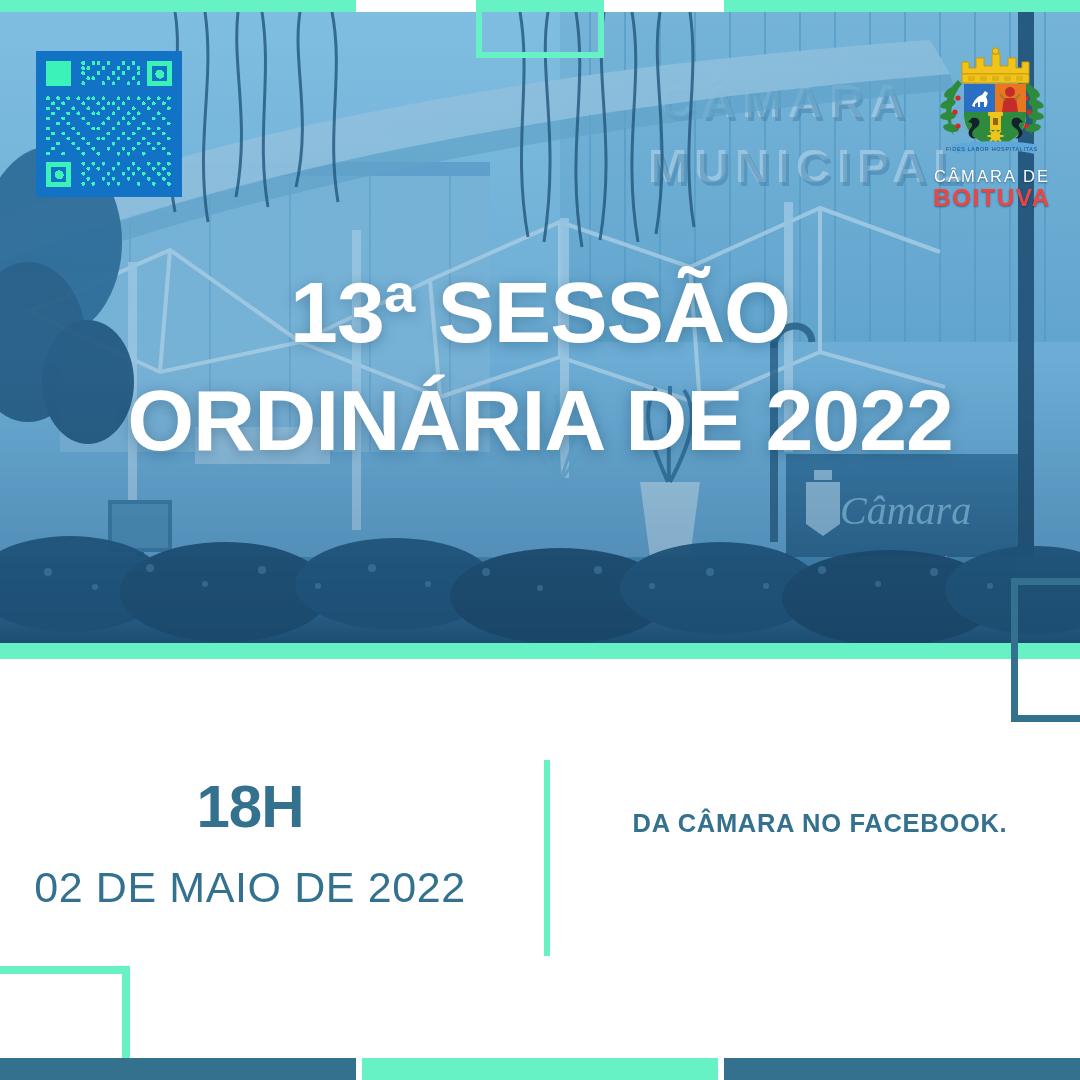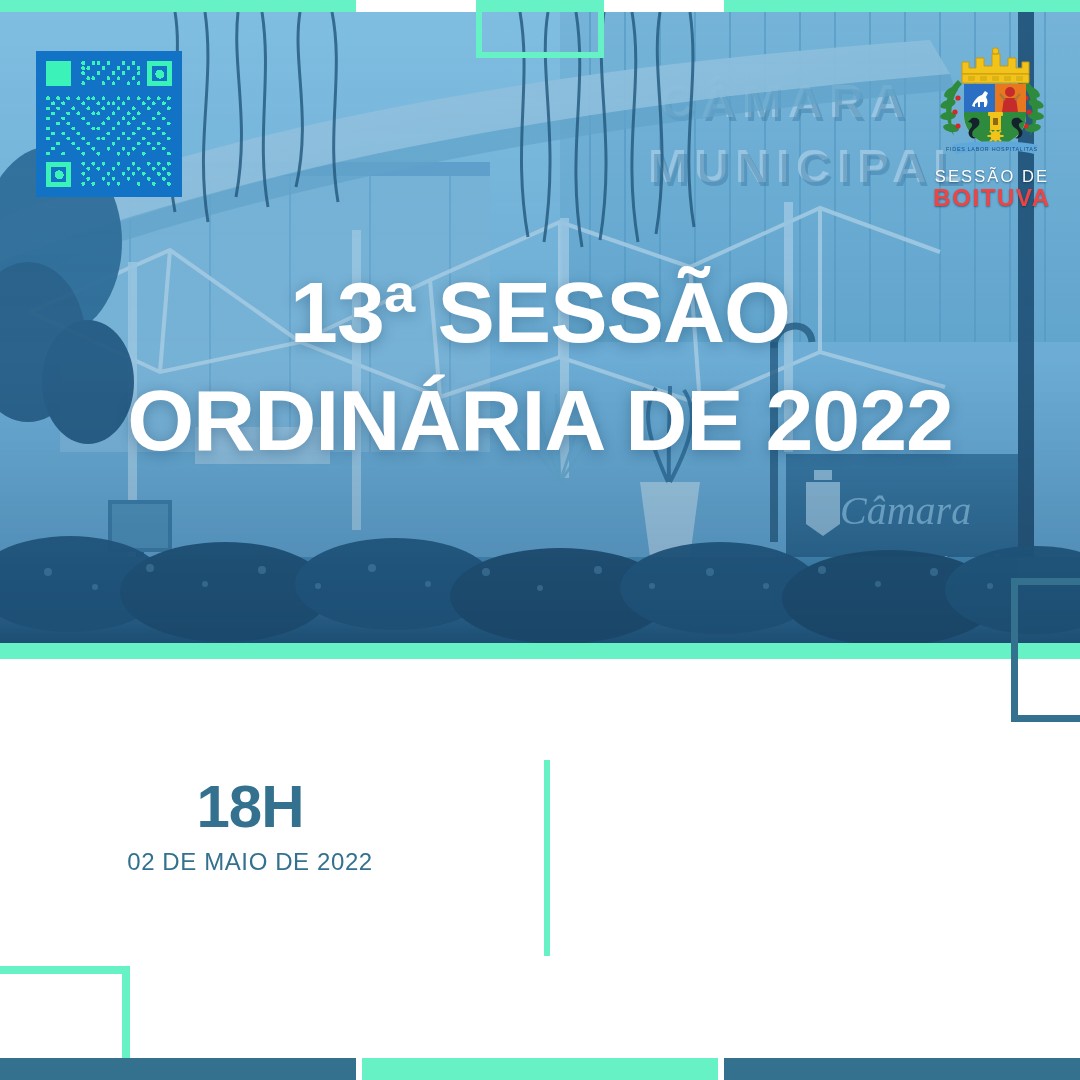--- a/index.html
+++ b/index.html
@@ -166,22 +166,22 @@
     color: #33718F;
   }
   .time-big {
     font-size: 60px;
     font-weight: 700;
     letter-spacing: -1px;
     line-height: 0.95;
     color: #33718F;
   }
   .time-date {
-    margin-top: 13px;
-    font-size: 24px;
+    margin-top: 28px;
+    font-size: 43px;
     font-weight: 400;
     letter-spacing: 0.6px;
     color: #33718F;
   }
 
   .notice-block {
     position: absolute;
     left: 600px;
     top: 806px;
     width: 440px;
@@ -708,41 +708,42 @@
       <g fill="#14232B">
         <path d="M50 74 C 58 72, 60 80, 54 84 C 50 86, 48 92, 54 94
                  C 49 96, 44 90, 48 85 C 52 81, 50 78, 46 78 Z"></path>
         <path d="M97 74 C 89 72, 87 80, 93 84 C 97 86, 99 92, 93 94
                  C 98 96, 103 90, 99 85 C 95 81, 97 78, 101 78 Z"></path>
       </g>
 
       <path d="M30 101 C 50 96, 96 96, 116 101 L 112 110 C 94 105, 52 105, 34 110 Z" fill="#5FA8DC"></path>
       <text x="70" y="107" text-anchor="middle" font-family="Liberation Sans, sans-serif" font-size="5.4" letter-spacing="0.7" fill="#1B4F77">FIDES LABOR HOSPITALITAS</text>
     </svg>
-    <div class="brand-line1">SESSÃO DE</div>
+    <div class="brand-line1">CÂMARA DE</div>
     <div class="brand-line2">BOITUVA</div>
   </div>
 
   <div class="headline">
     <span class="l1">13ª SESSÃO</span>
     <span class="l2">ORDINÁRIA DE 2022</span>
   </div>
 
   <div class="divider-band"></div>
 
   <div class="right-rect"></div>
 
   <div class="vert-divider"></div>
 
   <div class="time-block">
     <div class="time-big">18H</div>
     <div class="time-date">02 DE MAIO DE 2022</div>
   </div>
 
   <div class="notice-block">
+    <span>DA CÂMARA NO FACEBOOK.</span>
   </div>
 
   <div class="bottom-rect"></div>
   <div class="botbar-seg botbar-a"></div>
   <div class="botbar-seg botbar-b"></div>
   <div class="botbar-seg botbar-c"></div>
 
 </div>
 
 </body></html>

